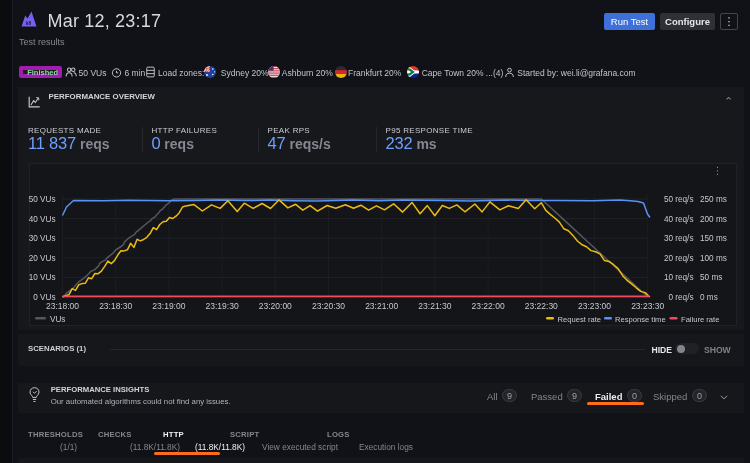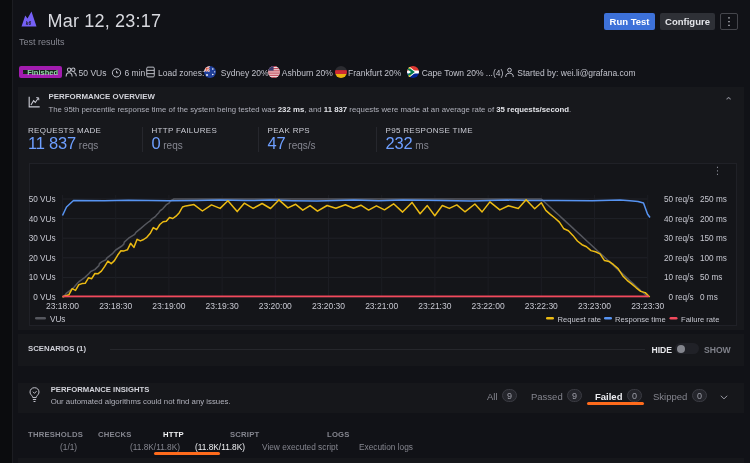--- a/index.html
+++ b/index.html
@@ -16,21 +16,21 @@
 <div id="page">
   <div id="sidebar" class="abs"></div>
 
   <svg class="abs" style="left:20.5px;top:11px" width="16" height="16" viewBox="0 0 32 32">
     <path d="M1 31 L8.5 9 L13 15 L21 1 L31 31 Z" fill="#7560f6"></path>
     <text x="9.5" y="27.5" font-size="9.5" font-weight="bold" fill="#1a1b20" font-family="Liberation Sans" font-style="italic">k6</text>
   </svg>
   <div class="abs" style="left:47.5px;top:10.5px;font-size:18px;font-weight:500;color:#d8d9df;letter-spacing:0.2px">Mar 12, 23:17</div>
   <div class="abs muted" style="left:19px;top:36.5px;font-size:9px">Test results</div>
 
-  <div class="abs" style="left:604px;top:13px;width:51px;height:17px;background:#3d71d9;border-radius:2px;color:#fff;font-size:9.5px;font-weight:700;text-align:center;line-height:17px">Run Test</div>
+  <div class="abs" style="left:604px;top:13px;width:51px;height:17px;background:#3d71d9;border-radius:2px;color:#fff;font-size:9.5px;font-weight:400;text-align:center;line-height:17px">Run Test</div>
   <div class="abs" style="left:660px;top:13px;width:55px;height:17px;background:#2e3036;border-radius:2px;color:#e4e5e9;font-size:9.5px;font-weight:700;text-align:center;line-height:17px">Configure</div>
   <div class="abs" style="left:720px;top:13px;width:18px;height:17px;border:1px solid #45464c;border-radius:2px;color:#d8d9df;font-size:11px;text-align:center;line-height:15px">⋮</div>
 
   <div class="abs" style="left:19px;top:66px;width:43px;height:12px;border:4px solid #a21caf;background:#152119;border-radius:2px;display:flex;align-items:center;justify-content:center;color:#96d8ae;font-size:7.5px;font-weight:600">
     <svg width="7" height="7" viewBox="0 0 16 16" style="margin-right:3px">
         <path d="M2 8.5 L6 12.5 L14 3.5" stroke="#96d8ae" stroke-width="2.4" fill="none"></path>
       </svg>Finished</div>
   <svg class="abs" style="left:65px;top:66px" width="12" height="12" viewBox="0 0 16 16" fill="none" stroke="#c2c3cc" stroke-width="1.4">
       <circle cx="5.5" cy="5" r="2.3"></circle>
       <path d="M1.5 14 C1.5 10.5 3 9 5.5 9 C8 9 9.5 10.5 9.5 14"></path>
@@ -124,21 +124,20 @@
   <div class="abs brt" style="left:517.3px">Started by: wei.li@grafana.com</div>
 
   <div class="abs panel" style="left:18px;top:87px;width:726px;height:243px"></div>
 
   <svg class="abs" style="left:27px;top:95px" width="14" height="14" viewBox="0 0 16 16" fill="none" stroke="#c9cad3" stroke-width="1.3">
     <path d="M2.5 2 L2.5 13.5 L14.5 13.5"></path>
     <path d="M4.5 11.5 L7.5 6.5 L9.5 8.5 L13 3.5" stroke-width="1.2"></path>
     <path d="M10.5 3 L13.3 3.2 L13.5 6" stroke-width="1.1"></path>
   </svg>
   <div class="abs" style="left:48.5px;top:92px;font-size:7.9px;font-weight:700;color:#d2d3da;letter-spacing:0px">PERFORMANCE OVERVIEW</div>
-  <div class="abs" style="left:48.5px;top:104.5px;font-size:7.8px;color:#b0b1bb;white-space:nowrap">The 95th percentile response time of the system being tested was <b style="color:#e2e3e8">232 ms</b>, and <b style="color:#e2e3e8">11 837</b> requests were made at an average rate of <b style="color:#e2e3e8">35 requests/second</b>.</div>
   <div class="abs muted" style="left:724px;top:95px;font-size:11px">⌃</div>
 
   <div class="abs slab" style="left:28px">REQUESTS MADE</div>
   <div class="abs sval" style="left:28px">11 837<span class="sunit"> reqs</span></div>
   <div class="abs slab" style="left:151.5px">HTTP FAILURES</div>
   <div class="abs sval" style="left:151.5px">0<span class="sunit"> reqs</span></div>
   <div class="abs slab" style="left:267.6px">PEAK RPS</div>
   <div class="abs sval" style="left:267.6px">47<span class="sunit"> reqs/s</span></div>
   <div class="abs slab" style="left:385.6px">P95 RESPONSE TIME</div>
   <div class="abs sval" style="left:385.6px">232<span class="sunit"> ms</span></div>
@@ -254,19 +253,19 @@
   <div class="abs tab1" style="left:230px">SCRIPT</div>
   <div class="abs tab2" style="left:230px">View executed script</div>
   <div class="abs tab1" style="left:327px">LOGS</div>
   <div class="abs tab2" style="left:327px">Execution logs</div>
 
   <div class="abs" style="left:18px;top:458px;width:726px;height:5px;background:#16171b"></div>
 </div>
 <style>
 .slab { top:125.5px; font-size:8px; font-weight:400; letter-spacing:0.3px; color:#cbccd5; }
 .sval { top:134px; font-size:16.5px; font-weight:500; color:#6e9fff; letter-spacing:-0.2px; }
-.sunit { font-size:10px; color:#868791; font-weight:400; letter-spacing:0; }
+.sunit { font-size:14px; color:#868791; font-weight:700; letter-spacing:0; }
 .pill { position:absolute; top:389px; width:15px; height:13px; background:#24252b; border:1px solid #3a3b42; border-radius:7px; font-size:9px; color:#9d9ea8; text-align:center; line-height:12px; }
 .tab1 { top:430px; font-size:7.7px; font-weight:700; letter-spacing:0.2px; color:#85868f; white-space:nowrap; }
 .tab2 { top:441.5px; font-size:8.3px; color:#85868f; white-space:nowrap;padding-left:32px; }
 .tab1.on,.tab2.on { color:#f0f1f4; }
 .brt { top:67.5px; font-size:8.5px; color:#c2c3cc; white-space:nowrap; }
 </style>
 
 </body></html>

